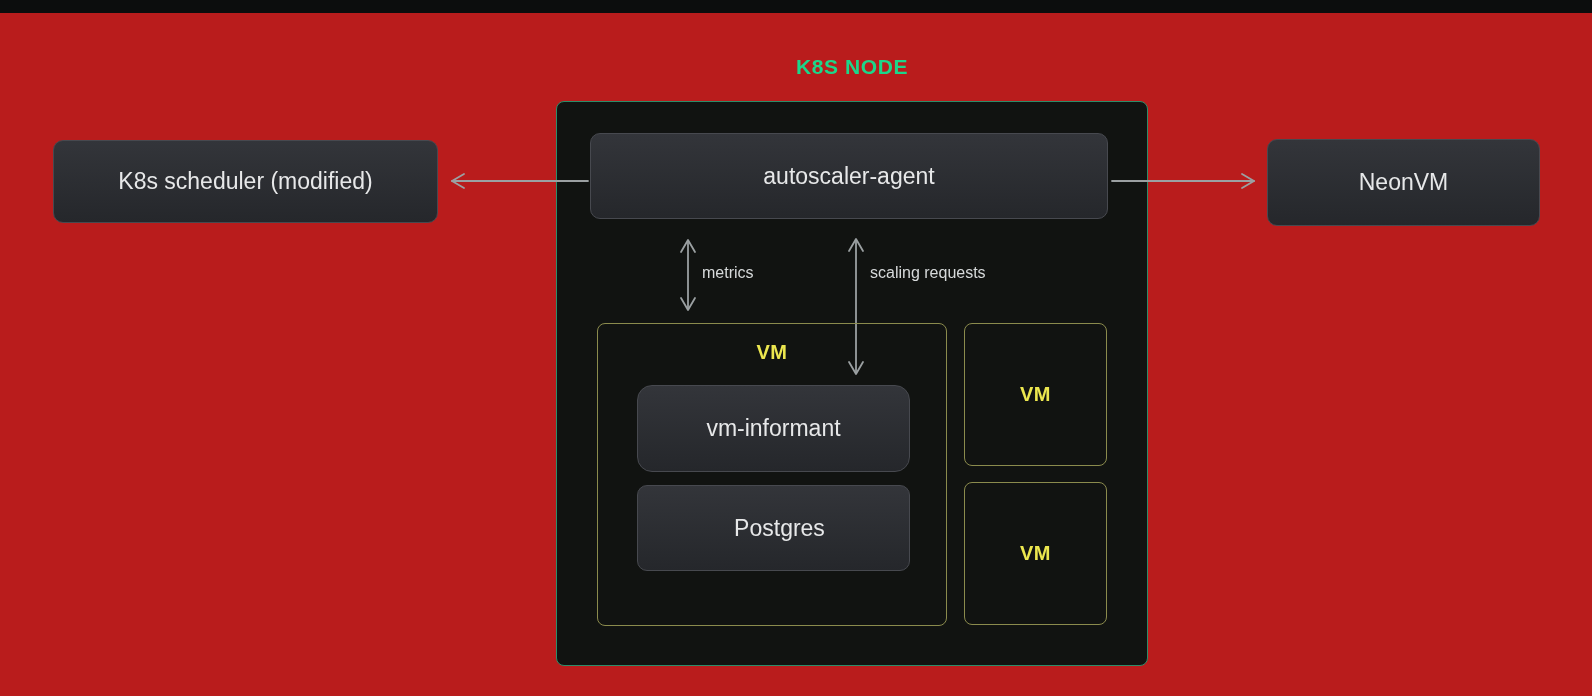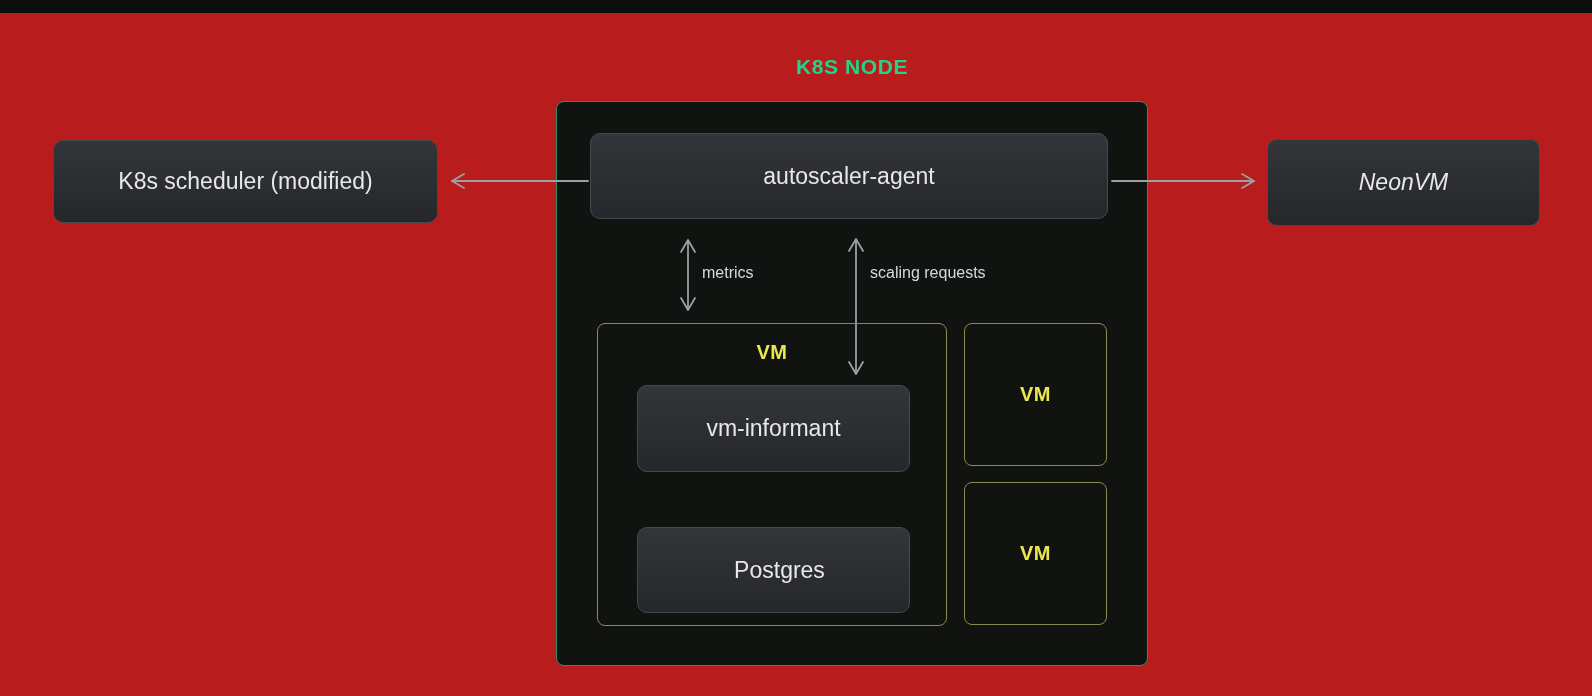--- a/index.html
+++ b/index.html
@@ -28,23 +28,23 @@
   .chip{
     position:absolute;
     display:flex;align-items:center;justify-content:center;
     background:linear-gradient(180deg,#33353a 0%,#25272b 100%);
     border:1px solid #47494f;border-radius:10px;
     color:#e7e8e9;font-size:23px;
     box-sizing:border-box;
   }
   .chip-scheduler{left:53px;top:127px;width:385px;height:83px;text-align:right;}
   .chip-autoscaler{left:590px;top:120px;width:518px;height:86px;}
-  .chip-neonvm{left:1267px;top:126px;width:273px;height:87px;font-style:italic;}
-  .chip-informant{left:637px;top:372px;width:273px;height:87px;}
-  .chip-postgres{left:637px;top:514px;width:273px;height:86px;padding-left:12px;}
+  .chip-neonvm{left:1267px;top:126px;width:273px;height:87px;}
+  .chip-informant{left:637px;top:372px;width:273px;height:87px;border-radius:15px;}
+  .chip-postgres{left:637px;top:472px;width:273px;height:86px;padding-left:12px;}
   .vm-box{
     position:absolute;
     border:1.5px solid #8b8b4d;border-radius:8px;
     background:transparent;
     box-sizing:border-box;
   }
   .vm-main{left:597px;top:310px;width:350px;height:303px;}
   .vm-main .vm-label{
     position:absolute;left:0;top:17px;width:100%;
     text-align:center;

